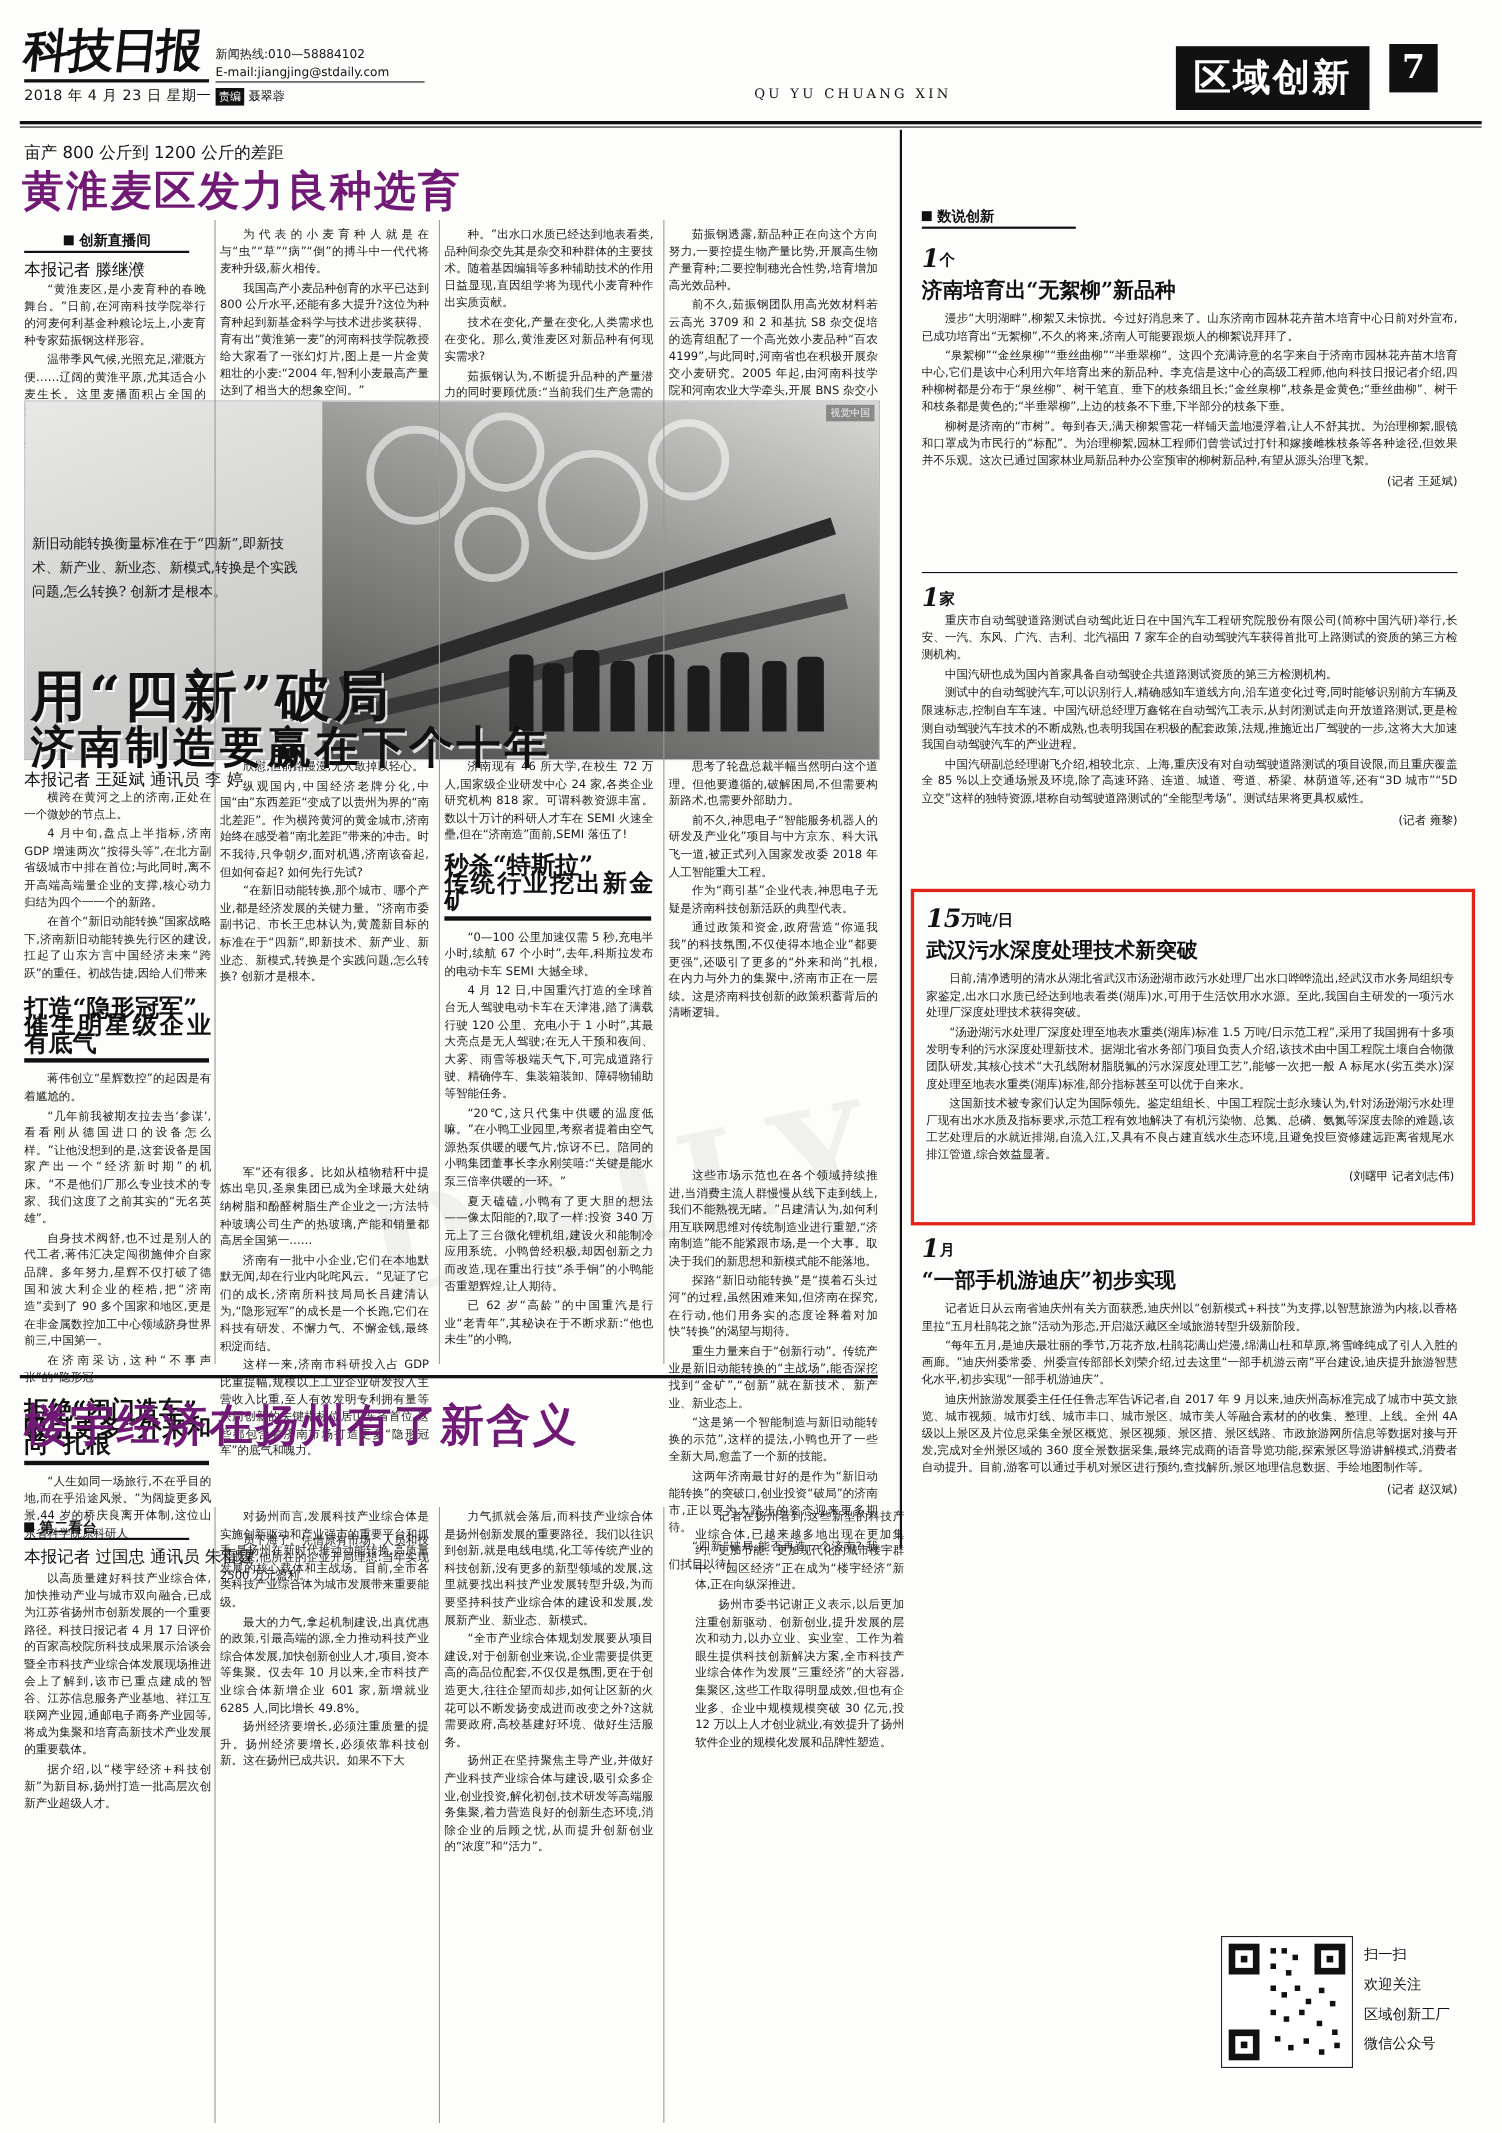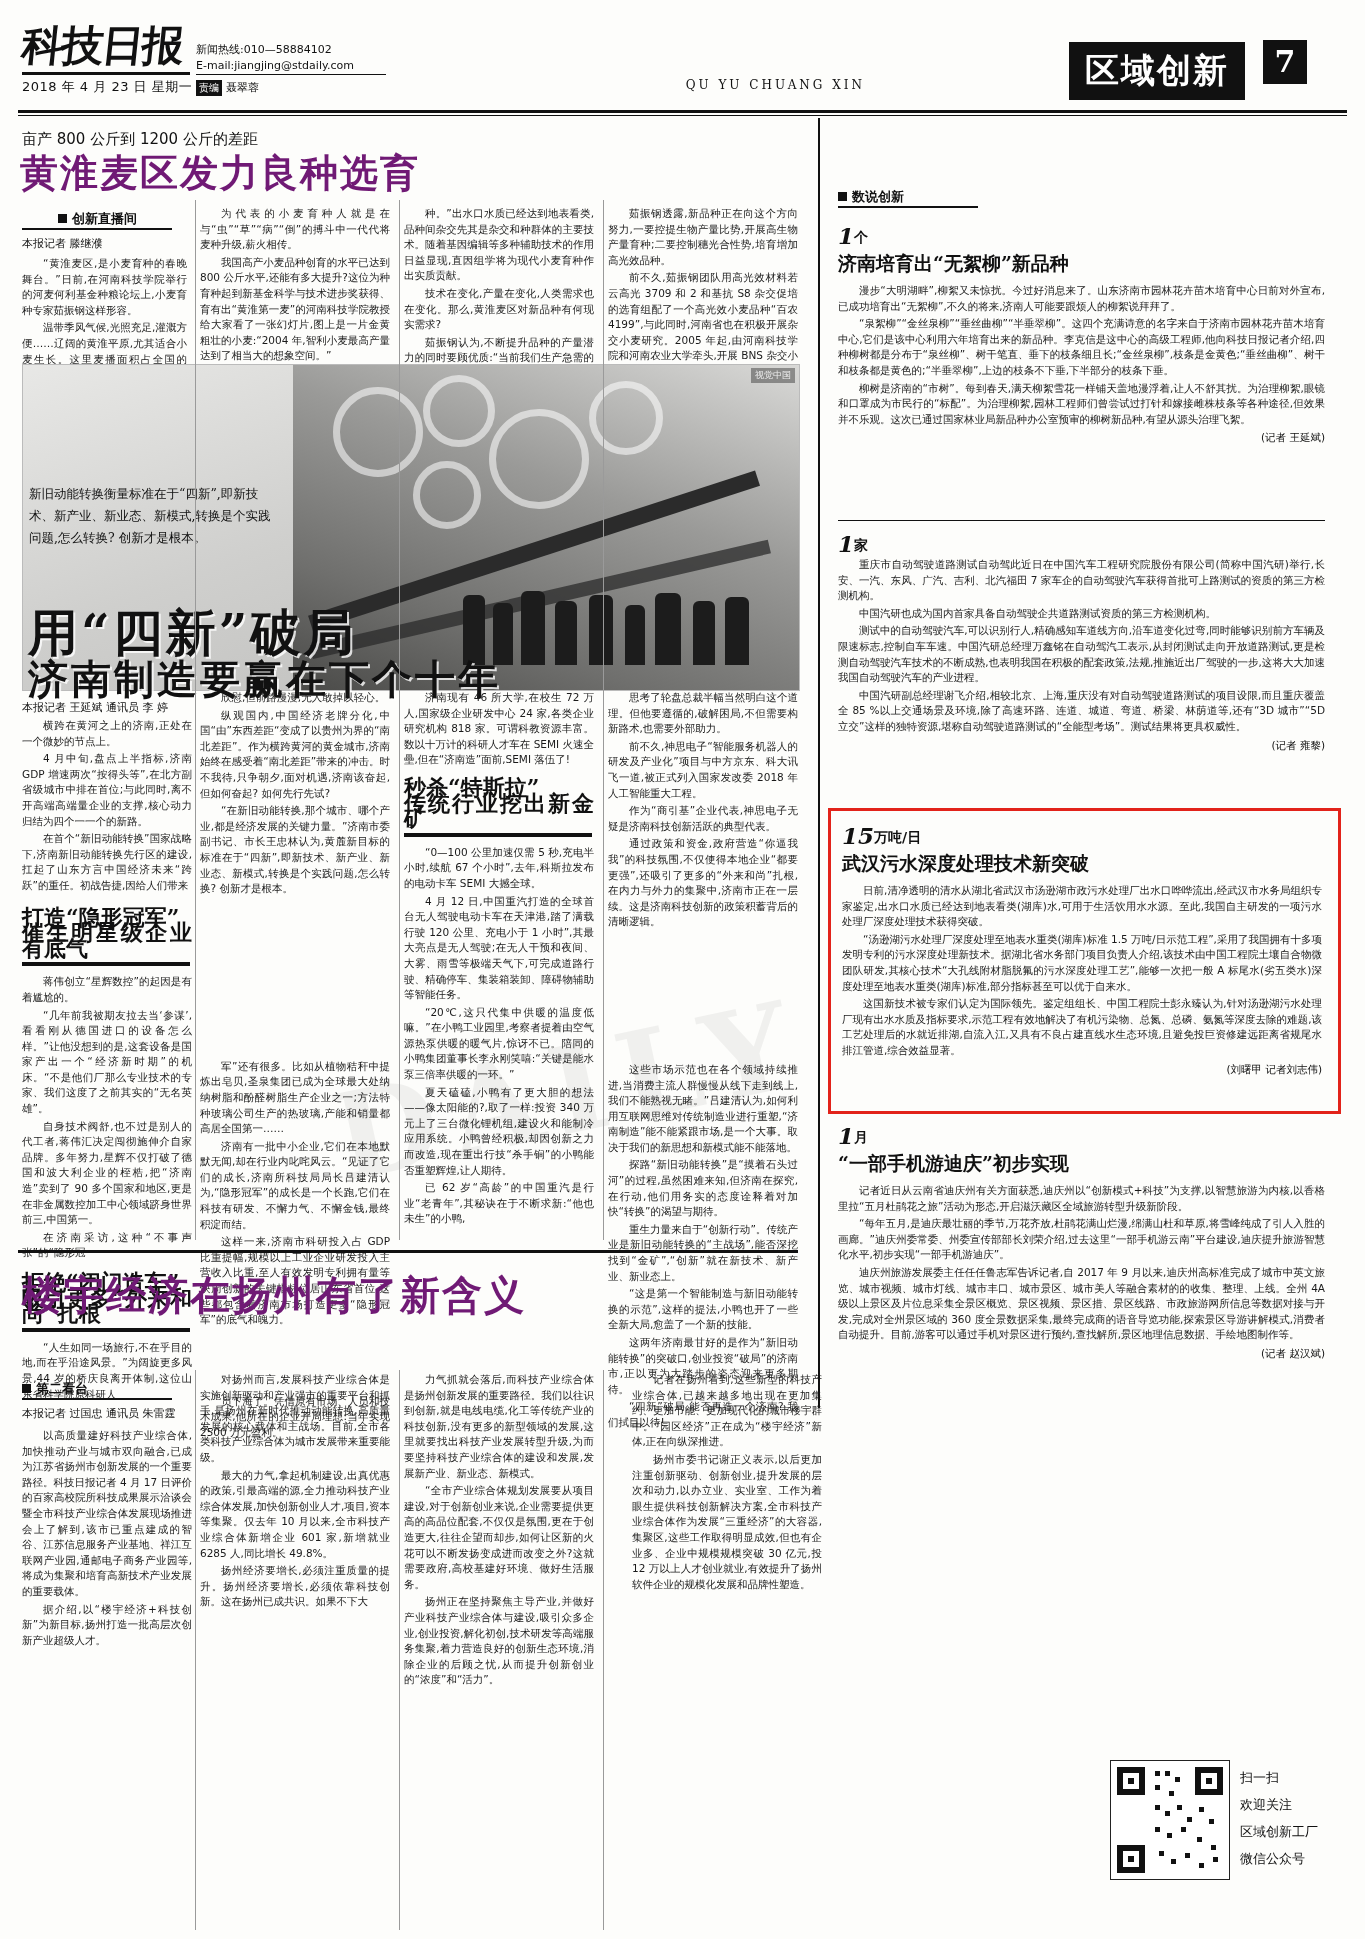--- a/index.html
+++ b/index.html
@@ -40,21 +40,21 @@
   .headline-xl{font-family:"DejaVu Serif","Liberation Serif",serif;font-weight:bold;color:#701a75;}
   .body{font-size:10.5px;line-height:15.6px;color:#1a1a1a;text-align:justify;
         font-family:"DejaVu Sans","Liberation Sans",sans-serif;}
   .body p{margin:0 0 2px 0;text-indent:2em;}
   .col-rule{position:absolute;background:#9a9a9a;width:1px;}
 
   .tag{display:inline-block;font-size:13px;font-weight:bold;color:#111;}
   .tag .sq{display:inline-block;width:9px;height:9px;background:#111;margin-right:5px;}
   .tag-rule{position:absolute;height:2px;background:#111;}
 
-  .byline{font-size:11px;color:#111;}
+  .byline{font-size:15px;color:#111;}
 
   
   #lead-kicker{position:absolute;left:22px;top:130px;font-size:15px;}
   #lead-headline{position:absolute;left:20px;top:148px;font-size:38px;letter-spacing:2px;}
   #lead-tag{position:absolute;left:22px;top:210px;padding-left:36px;}
   #lead-tag-rule{left:22px;top:228px;width:150px;}
   #lead-byline{position:absolute;left:22px;top:236px;}
   #lead-col1{position:absolute;left:22px;top:256px;width:165px;}
   #lead-col2{position:absolute;left:200px;top:206px;width:190px;}
   #lead-col3{position:absolute;left:404px;top:206px;width:190px;}

